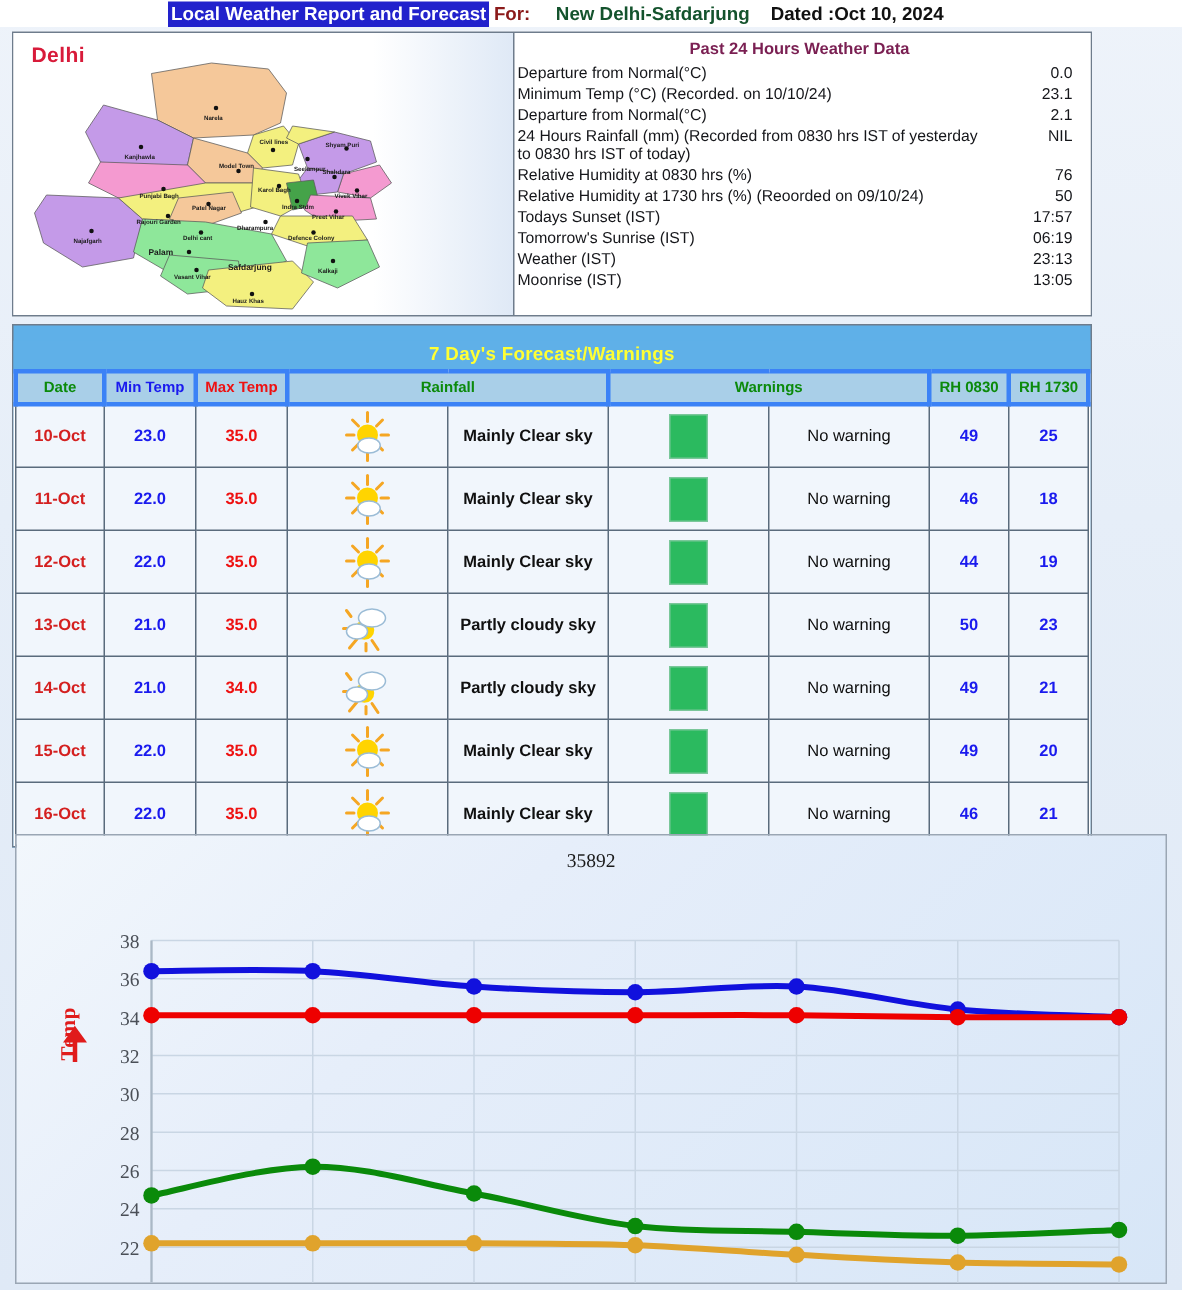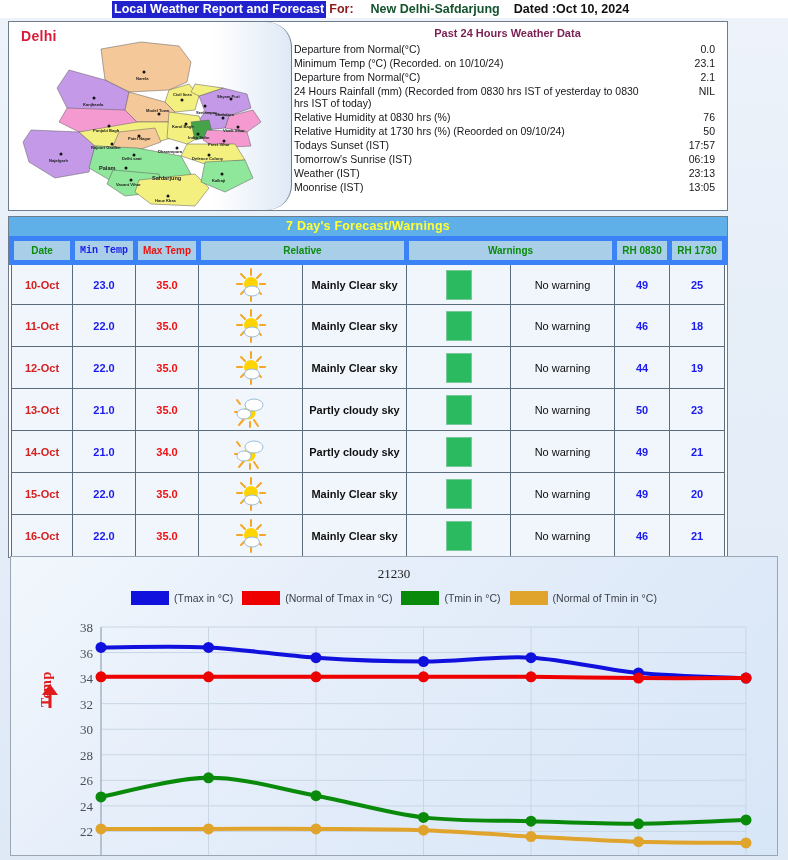--- a/index.html
+++ b/index.html
@@ -39,27 +39,26 @@
   .top-panel {
     position: absolute;
     left: 8px; top: 21px;
     width: 720px; height: 190px;
     border: 1px solid #6e7c8c;
     background: #ffffff;
     display: flex;
     box-sizing: border-box;
   }
   .map-box {
-    width: 283px;
+    width: 334px;
     border-right: 1px solid #6e7c8c;
     position: relative;
     background: linear-gradient(to right, #ffffff 0%, #ffffff 72%, #dfe9f6 100%);
     box-sizing: border-box;
     overflow: hidden;
-    border-radius: 25px;
   }
   .map-title {
     position: absolute;
     left: 12px; top: 6px;
     font-size: 14px;
     font-weight: bold;
     color: #d81b3a;
     letter-spacing: .3px;
     z-index: 5;
   }
@@ -111,38 +110,39 @@
     box-sizing: border-box;
   }
   .fc-title {
     background: #5fb0e8;
     color: #ffff33;
     font-size: 12.5px;
     font-weight: bold;
     text-align: center;
     padding: 2px 0 3px 0;
     letter-spacing: .2px;
+    margin-top: 10px;
   }
   table.fc {
     width: 100%;
     border-collapse: collapse;
     table-layout: fixed;
     background: #ffffff;
   }
   table.fc th {
     background: #a9cfe8;
-    border: 5px solid #3b82f6;
+    border: 3px solid #3b82f6;
     font-size: 10px;
     font-weight: bold;
     padding: 2px 0 3px 0;
     text-align: center;
     height: 14px;
   }
   th.h-date   { color: #0b8a0b; width: 56px; }
-  th.h-min    { color: #1a1aee; width: 58px; font-family: Liberation Mono, monospace; }
+  th.h-min    { color: #1a1aee; width: 58px; }
   th.h-max    { color: #ee1111; width: 58px; }
   th.h-fc     { color: #0b8a0b; }
   th.h-warn   { color: #0b8a0b; margin-left: 11px; }
   th.h-rh     { color: #0b8a0b; width: 50px; }
 
   table.fc td {
     border: 1px solid #5a6b7c;
     height: 42px;
     font-size: 11px;
     text-align: center;
@@ -367,21 +367,21 @@
   </div>
 
   <div class="fc-wrap">
     <div class="fc-title">7 Day's Forecast/Warnings</div>
     <table class="fc">
       <thead>
         <tr>
           <th class="h-date">Date</th>
           <th class="h-min">Min Temp</th>
           <th class="h-max">Max Temp</th>
-          <th class="h-fc" colspan="2">Relative</th>
+          <th class="h-fc" colspan="2">Rainfall</th>
           <th class="h-warn" colspan="2">Warnings</th>
           <th class="h-rh">RH 0830</th>
           <th class="h-rh">RH 1730</th>
         </tr>
       </thead>
       <tbody id="fc-body">
           <tr>
             <td class="c-date">10-Oct</td>
             <td class="c-min">23.0</td>
             <td class="c-max">35.0</td>
@@ -571,39 +571,21 @@
             </td>
             <td class="c-warn">No warning</td>
             <td class="c-rh">46</td>
             <td class="c-rh">21</td>
           </tr>
         </tbody>
     </table>
   </div>
 
   <div class="chart-outer">
-    <div class="chart-title">21230</div>
-    <div class="legend" id="chart-legend">
-        <div class="item">
-          <span class="sw" style="background:#1111dd"></span>
-          <span>(Tmax in °C)</span>
-        </div>
-        <div class="item">
-          <span class="sw" style="background:#ee0000"></span>
-          <span>(Normal of Tmax in °C)</span>
-        </div>
-        <div class="item">
-          <span class="sw" style="background:#0a8a0a"></span>
-          <span>(Tmin in °C)</span>
-        </div>
-        <div class="item">
-          <span class="sw" style="background:#e0a32c"></span>
-          <span>(Normal of Tmin in °C)</span>
-        </div>
-      </div>
+    <div class="chart-title">35892</div>
     <div class="yaxis-label">Temp</div>
     <svg class="plot" id="plot-svg" width="768" height="244">
         <line x1="90" y1="218.44444444444443" x2="735" y2="218.44444444444443" stroke="#c9d6e4" stroke-width="1"></line>
         <text class="tick-txt" x="82" y="223.44444444444443" text-anchor="end">22</text>
         <line x1="90" y1="192.88888888888889" x2="735" y2="192.88888888888889" stroke="#c9d6e4" stroke-width="1"></line>
         <text class="tick-txt" x="82" y="197.88888888888889" text-anchor="end">24</text>
         <line x1="90" y1="167.33333333333334" x2="735" y2="167.33333333333334" stroke="#c9d6e4" stroke-width="1"></line>
         <text class="tick-txt" x="82" y="172.33333333333334" text-anchor="end">26</text>
         <line x1="90" y1="141.77777777777777" x2="735" y2="141.77777777777777" stroke="#c9d6e4" stroke-width="1"></line>
         <text class="tick-txt" x="82" y="146.77777777777777" text-anchor="end">28</text>

